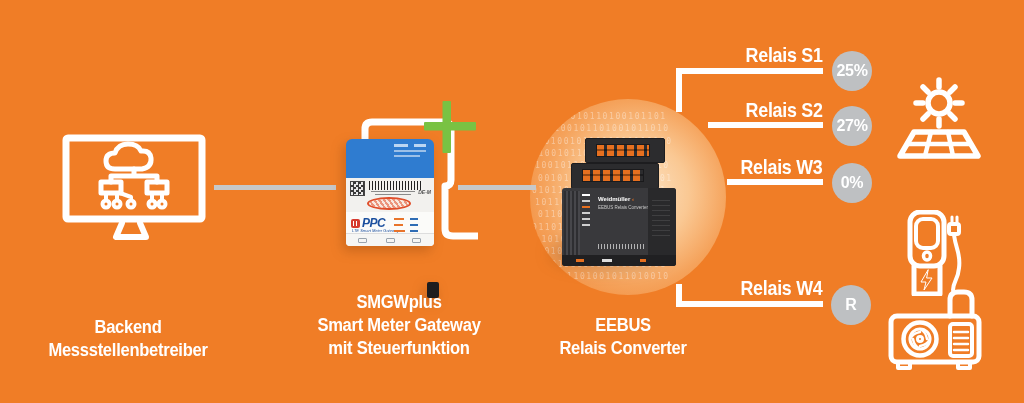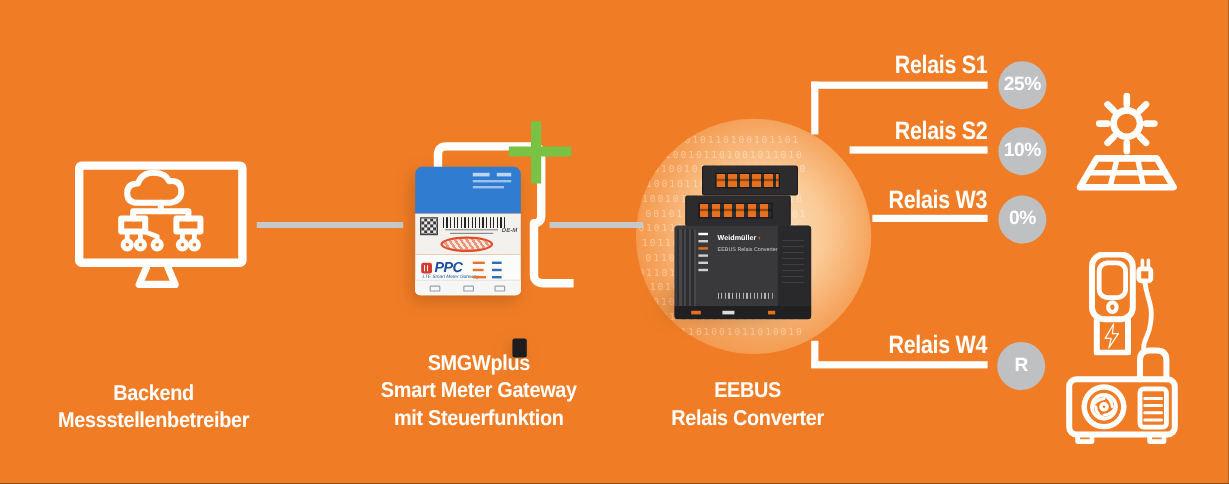--- a/index.html
+++ b/index.html
@@ -231,21 +231,21 @@
   <div class="abs wbar" style="left:727px;top:179px;width:96px;"></div>
   <div class="abs wstub" style="left:676px;top:284px;height:22px;"></div>
   <div class="abs wbar" style="left:676px;top:301px;width:147px;"></div>
 
   <div class="abs relay-label" style="right:201px;top:43px;">Relais S1</div>
   <div class="abs relay-label" style="right:201px;top:98px;">Relais S2</div>
   <div class="abs relay-label" style="right:201px;top:155px;">Relais W3</div>
   <div class="abs relay-label" style="right:201px;top:276px;">Relais W4</div>
 
   <div class="abs badge" style="left:832px;top:51px;">25%</div>
-  <div class="abs badge" style="left:832px;top:106px;">10%</div>
+  <div class="abs badge" style="left:832px;top:106px;">27%</div>
   <div class="abs badge" style="left:832px;top:163px;">0%</div>
   <div class="abs badge" style="left:831px;top:285px;">R</div>
 
   <svg class="abs icon" style="left:890px;top:76px;" width="92" height="92" viewBox="0 0 92 92">
     <circle cx="49" cy="27" r="11" stroke-width="5.5"></circle>
     <path d="M49,4 V11 M49,43 V50 M26,27 H33 M65,27 H72 M33,11 L38,16 M60,38 L65,43 M33,43 L38,38 M60,16 L65,11" stroke-width="5.5"></path>
     <path d="M24,56 H74 L88,80 H10 Z" stroke-width="5.5"></path>
     <path d="M41,56 L35,80 M58,56 L63,80 M17,68 H81" stroke-width="4.5"></path>
   </svg>
 

